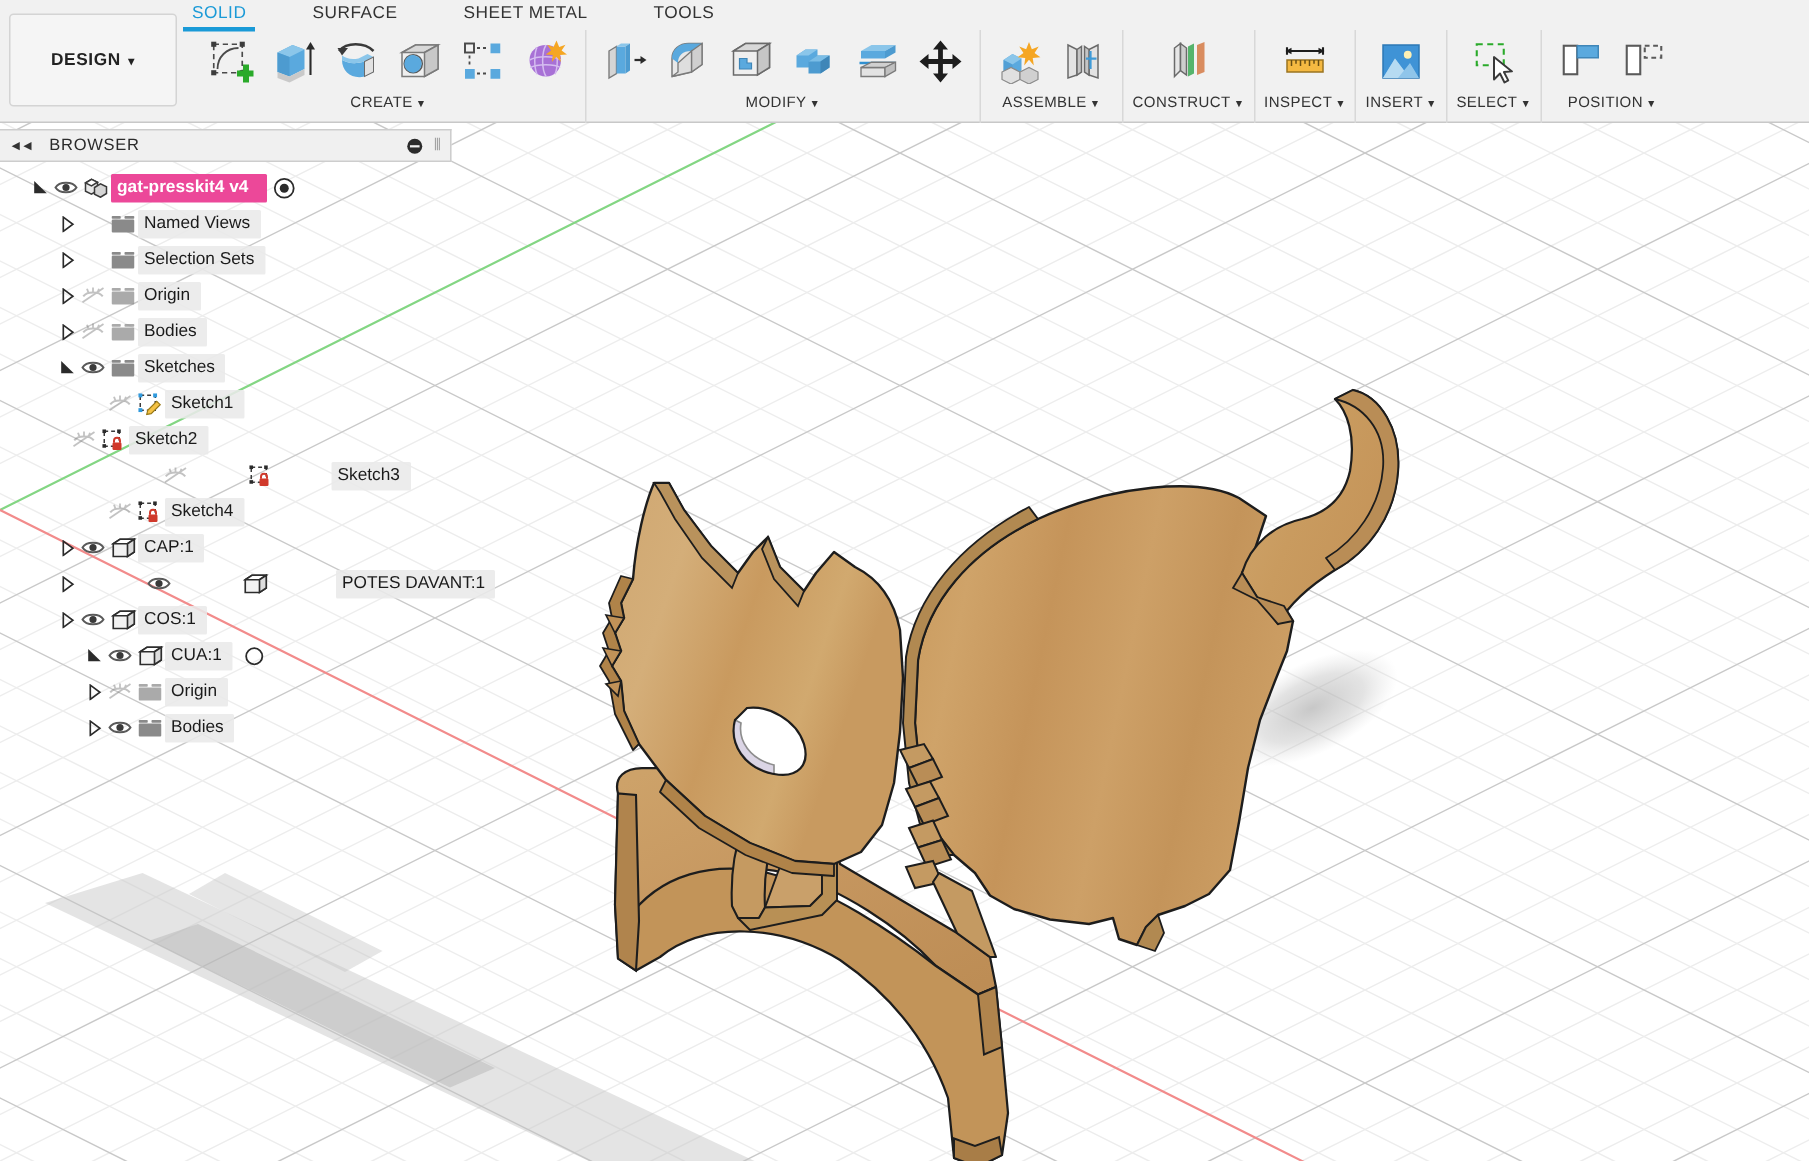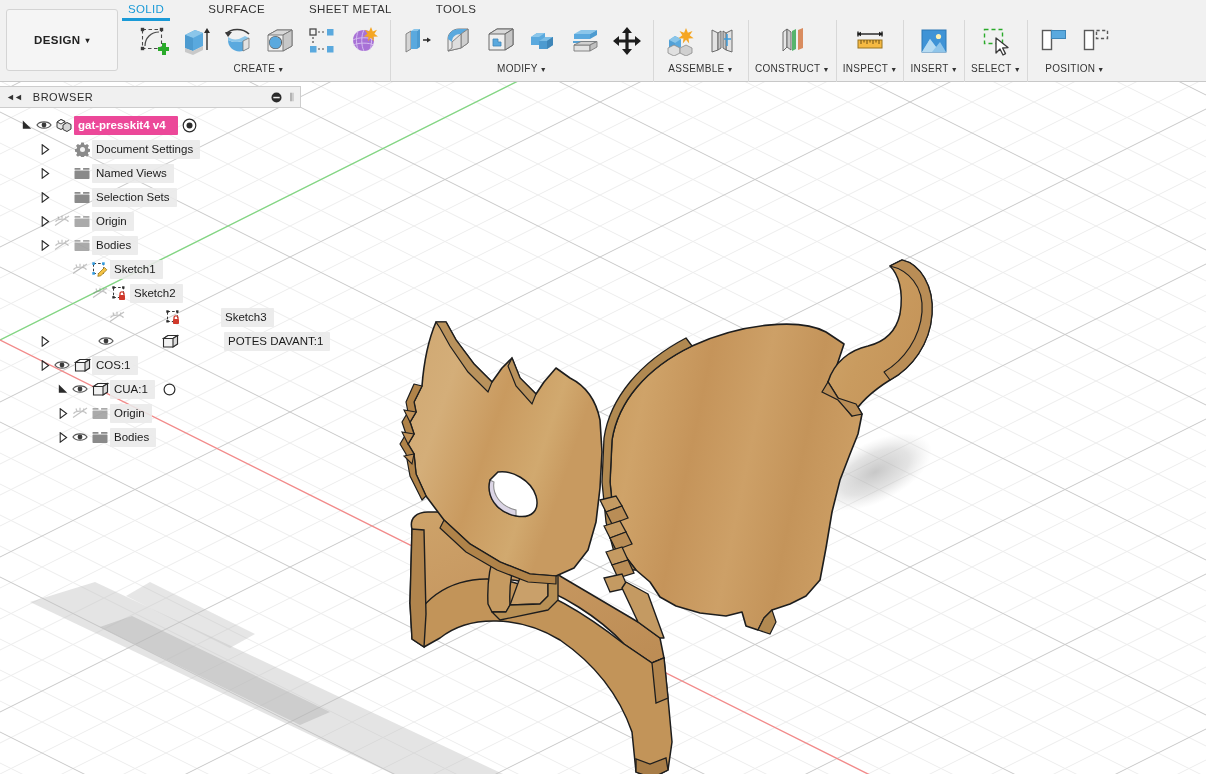--- a/index.html
+++ b/index.html
@@ -773,35 +773,20 @@
             </svg></span>
         </div>
         <div class="node" style="padding-left: 38px;">
           <span class="tri">
             <svg width="9" height="11" viewBox="0 0 9 11">
               <path d="M1.2 0.8 L7.6 5.5 L1.2 10.2 Z" fill="none" stroke="#2b2b2b" stroke-width="1.1"></path>
             </svg>
           </span>
           <span class="eye"></span>
           <span class="nicon">
-            <svg width="15" height="15" viewBox="0 0 15 15">
-              <path d="M6.2 0.6 h2.6 l.35 1.9 1.35 .56 1.6-1.1 1.85 1.85 -1.1 1.6 .56 1.35 1.9 .35 v2.6 l-1.9 .35 -.56 1.35 1.1 1.6 -1.85 1.85 -1.6-1.1 -1.35 .56 -.35 1.9 h-2.6 l-.35-1.9 -1.35-.56 -1.6 1.1 -1.85-1.85 1.1-1.6 -.56-1.35 -1.9-.35 v-2.6 l1.9-.35 .56-1.35 -1.1-1.6 1.85-1.85 1.6 1.1 1.35-.56 z" fill="#8a8a8a"></path>
-              <circle cx="7.5" cy="7.5" r="2.5" fill="#f3f3f3"></circle>
-            </svg>
-          </span>
-          <span class="nlabel">Document Settings</span>
-        </div>
-        <div class="node" style="padding-left: 38px;">
-          <span class="tri">
-            <svg width="9" height="11" viewBox="0 0 9 11">
-              <path d="M1.2 0.8 L7.6 5.5 L1.2 10.2 Z" fill="none" stroke="#2b2b2b" stroke-width="1.1"></path>
-            </svg>
-          </span>
-          <span class="eye"></span>
-          <span class="nicon">
             <svg width="16" height="13" viewBox="0 0 16 13">
               <rect x="0.5" y="1" width="6" height="1.8" rx="0.5" fill="#8a8a8a"></rect>
               <rect x="9" y="1" width="6.5" height="1.8" rx="0.5" fill="#8a8a8a"></rect>
               <rect x="0.5" y="3.4" width="15" height="8.6" rx="0.7" fill="#8a8a8a"></rect>
             </svg>
           </span>
           <span class="nlabel">Named Views</span>
         </div>
         <div class="node" style="padding-left: 38px;">
           <span class="tri">
@@ -860,20 +845,41 @@
           </span>
           <span class="nicon">
             <svg width="16" height="13" viewBox="0 0 16 13" opacity="0.72">
               <rect x="0.5" y="1" width="6" height="1.8" rx="0.5" fill="#8a8a8a"></rect>
               <rect x="9" y="1" width="6.5" height="1.8" rx="0.5" fill="#8a8a8a"></rect>
               <rect x="0.5" y="3.4" width="15" height="8.6" rx="0.7" fill="#8a8a8a"></rect>
             </svg>
           </span>
           <span class="nlabel">Bodies</span>
         </div>
+        <div class="node" style="padding-left: 38px;">
+          <span class="tri">
+            <svg width="11" height="10" viewBox="0 0 11 10">
+              <path d="M0.8 8.8 L9.2 8.8 L0.8 0.6 Z" fill="#2b2b2b"></path>
+            </svg>
+          </span>
+          <span class="eye">
+            <svg width="16" height="12" viewBox="0 0 16 12">
+              <path d="M1 6 C3.5 1.8 12.5 1.8 15 6 C12.5 10.2 3.5 10.2 1 6 Z" fill="none" stroke="#5a5a5a" stroke-width="1.3"></path>
+              <circle cx="8" cy="6" r="2.4" fill="#3a3a3a"></circle>
+            </svg>
+          </span>
+          <span class="nicon">
+            <svg width="16" height="13" viewBox="0 0 16 13">
+              <rect x="0.5" y="1" width="6" height="1.8" rx="0.5" fill="#8a8a8a"></rect>
+              <rect x="9" y="1" width="6.5" height="1.8" rx="0.5" fill="#8a8a8a"></rect>
+              <rect x="0.5" y="3.4" width="15" height="8.6" rx="0.7" fill="#8a8a8a"></rect>
+            </svg>
+          </span>
+          <span class="nlabel">Sketches</span>
+        </div>
         <div class="node" style="padding-left: 56px;">
           <span class="tri blank"></span>
           <span class="eye">
             <svg width="16" height="12" viewBox="0 0 16 12" opacity="0.45">
               <path d="M1.5 6.6 C4 3.2 12 3.2 14.5 6.6" fill="none" stroke="#7a7a7a" stroke-width="1.3"></path>
               <path d="M5 4.2 L4 1.5" stroke="#7a7a7a" stroke-width="1.2"></path>
               <path d="M11 4.2 L12 1.5" stroke="#7a7a7a" stroke-width="1.2"></path>
               <path d="M8 3.6 L8 0.7" stroke="#7a7a7a" stroke-width="1.2"></path>
               <path d="M1 10.5 L15 1" stroke="#7a7a7a" stroke-width="1.2"></path>
             </svg>
@@ -882,21 +888,21 @@
             <svg width="17" height="15" viewBox="0 0 17 15">
               <rect x="1.5" y="1.5" width="10" height="10" fill="none" stroke="#3a3a3a" stroke-width="1" stroke-dasharray="2.6,2"></rect>
               <rect x="0.3" y="0.3" width="2.6" height="2.6" fill="#2f9ade"></rect>
               <rect x="10.1" y="0.3" width="2.6" height="2.6" fill="#2f9ade"></rect>
               <rect x="0.3" y="10.1" width="2.6" height="2.6" fill="#2f9ade"></rect>
               <path d="M6.5 11.5 L12.5 5.5 L14.8 7.8 L8.8 13.8 L5.8 14.3 Z" fill="#f5c244" stroke="#9a7a18" stroke-width="0.8"></path>
             </svg>
           </span>
           <span class="nlabel">Sketch1</span>
         </div>
-        <div class="node" style="padding-left: 76px;">
+        <div class="node" style="padding-left: 32px;">
           <span class="tri blank"></span>
           <span class="eye">
             <svg width="16" height="12" viewBox="0 0 16 12" opacity="0.45">
               <path d="M1.5 6.6 C4 3.2 12 3.2 14.5 6.6" fill="none" stroke="#7a7a7a" stroke-width="1.3"></path>
               <path d="M5 4.2 L4 1.5" stroke="#7a7a7a" stroke-width="1.2"></path>
               <path d="M11 4.2 L12 1.5" stroke="#7a7a7a" stroke-width="1.2"></path>
               <path d="M8 3.6 L8 0.7" stroke="#7a7a7a" stroke-width="1.2"></path>
               <path d="M1 10.5 L15 1" stroke="#7a7a7a" stroke-width="1.2"></path>
             </svg>
           </span>
@@ -928,102 +934,146 @@
               <rect x="1.5" y="1.5" width="10" height="10" fill="none" stroke="#3a3a3a" stroke-width="1" stroke-dasharray="2.6,2"></rect>
               <rect x="0.3" y="0.3" width="2.4" height="2.4" fill="#2b2b2b"></rect>
               <rect x="10.1" y="0.3" width="2.4" height="2.4" fill="#2b2b2b"></rect>
               <rect x="0.3" y="10.1" width="2.4" height="2.4" fill="#2b2b2b"></rect>
               <path d="M8 9.2 v-1.4 a2 2 0 0 1 4 0 v1.4" fill="none" stroke="#d0392b" stroke-width="1.3"></path>
               <rect x="7" y="9" width="6" height="5" rx="0.8" fill="#d0392b"></rect>
             </svg>
           </span>
           <span class="nlabel">Sketch3</span>
         </div>
-        <div class="node" style="padding-left: 38px; gap: 44px;">
-          <span class="tri">
-            <svg width="9" height="11" viewBox="0 0 9 11">
-              <path d="M1.2 0.8 L7.6 5.5 L1.2 10.2 Z" fill="none" stroke="#2b2b2b" stroke-width="1.1"></path>
-            </svg>
-          </span>
-          <span class="eye">
-            <svg width="16" height="12" viewBox="0 0 16 12">
-              <path d="M1 6 C3.5 1.8 12.5 1.8 15 6 C12.5 10.2 3.5 10.2 1 6 Z" fill="none" stroke="#5a5a5a" stroke-width="1.3"></path>
-              <circle cx="8" cy="6" r="2.4" fill="#3a3a3a"></circle>
-            </svg>
-          </span>
-          <span class="nicon">
-            <svg width="17" height="15" viewBox="0 0 17 15">
-              <path d="M1.5 4.5 L6 1.5 L15.5 1.5 L15.5 10 L11 13 L1.5 13 Z" fill="#f2f2f2" stroke="#2d2d2d" stroke-width="1.1"></path>
-              <path d="M1.5 4.5 L6 1.5 L15.5 1.5 L11 4.5 Z" fill="#ffffff" stroke="#2d2d2d" stroke-width="1.1"></path>
-              <path d="M11 4.5 L15.5 1.5 L15.5 10 L11 13 Z" fill="#dcdcdc" stroke="#2d2d2d" stroke-width="1.1"></path>
-            </svg>
-          </span>
-          <span class="nlabel">POTES DAVANT:1</span>
-        </div>
-        <div class="node" style="padding-left: 38px;">
-          <span class="tri">
-            <svg width="9" height="11" viewBox="0 0 9 11">
-              <path d="M1.2 0.8 L7.6 5.5 L1.2 10.2 Z" fill="none" stroke="#2b2b2b" stroke-width="1.1"></path>
-            </svg>
-          </span>
-          <span class="eye">
-            <svg width="16" height="12" viewBox="0 0 16 12">
-              <path d="M1 6 C3.5 1.8 12.5 1.8 15 6 C12.5 10.2 3.5 10.2 1 6 Z" fill="none" stroke="#5a5a5a" stroke-width="1.3"></path>
-              <circle cx="8" cy="6" r="2.4" fill="#3a3a3a"></circle>
-            </svg>
-          </span>
-          <span class="nicon">
-            <svg width="17" height="15" viewBox="0 0 17 15">
-              <path d="M1.5 4.5 L6 1.5 L15.5 1.5 L15.5 10 L11 13 L1.5 13 Z" fill="#f2f2f2" stroke="#2d2d2d" stroke-width="1.1"></path>
-              <path d="M1.5 4.5 L6 1.5 L15.5 1.5 L11 4.5 Z" fill="#ffffff" stroke="#2d2d2d" stroke-width="1.1"></path>
-              <path d="M11 4.5 L15.5 1.5 L15.5 10 L11 13 Z" fill="#dcdcdc" stroke="#2d2d2d" stroke-width="1.1"></path>
-            </svg>
-          </span>
-          <span class="nlabel">COS:1</span>
-        </div>
         <div class="node" style="padding-left: 56px;">
-          <span class="tri">
-            <svg width="11" height="10" viewBox="0 0 11 10">
-              <path d="M0.8 8.8 L9.2 8.8 L0.8 0.6 Z" fill="#2b2b2b"></path>
-            </svg>
-          </span>
-          <span class="eye">
-            <svg width="16" height="12" viewBox="0 0 16 12">
-              <path d="M1 6 C3.5 1.8 12.5 1.8 15 6 C12.5 10.2 3.5 10.2 1 6 Z" fill="none" stroke="#5a5a5a" stroke-width="1.3"></path>
-              <circle cx="8" cy="6" r="2.4" fill="#3a3a3a"></circle>
-            </svg>
-          </span>
-          <span class="nicon">
-            <svg width="17" height="15" viewBox="0 0 17 15">
-              <path d="M1.5 4.5 L6 1.5 L15.5 1.5 L15.5 10 L11 13 L1.5 13 Z" fill="#f2f2f2" stroke="#2d2d2d" stroke-width="1.1"></path>
-              <path d="M1.5 4.5 L6 1.5 L15.5 1.5 L11 4.5 Z" fill="#ffffff" stroke="#2d2d2d" stroke-width="1.1"></path>
-              <path d="M11 4.5 L15.5 1.5 L15.5 10 L11 13 Z" fill="#dcdcdc" stroke="#2d2d2d" stroke-width="1.1"></path>
-            </svg>
-          </span>
-          <span class="nlabel">CUA:1</span>
-          <span class="circle-mark"><svg width="13" height="13" viewBox="0 0 13 13">
-              <circle cx="6.5" cy="6.5" r="5.4" fill="none" stroke="#2b2b2b" stroke-width="1.2"></circle>
-            </svg></span>
-        </div>
-        <div class="node" style="padding-left: 56px;">
-          <span class="tri">
-            <svg width="9" height="11" viewBox="0 0 9 11">
-              <path d="M1.2 0.8 L7.6 5.5 L1.2 10.2 Z" fill="none" stroke="#2b2b2b" stroke-width="1.1"></path>
-            </svg>
-          </span>
+          <span class="tri blank"></span>
           <span class="eye">
             <svg width="16" height="12" viewBox="0 0 16 12" opacity="0.45">
               <path d="M1.5 6.6 C4 3.2 12 3.2 14.5 6.6" fill="none" stroke="#7a7a7a" stroke-width="1.3"></path>
               <path d="M5 4.2 L4 1.5" stroke="#7a7a7a" stroke-width="1.2"></path>
               <path d="M11 4.2 L12 1.5" stroke="#7a7a7a" stroke-width="1.2"></path>
               <path d="M8 3.6 L8 0.7" stroke="#7a7a7a" stroke-width="1.2"></path>
               <path d="M1 10.5 L15 1" stroke="#7a7a7a" stroke-width="1.2"></path>
             </svg>
           </span>
           <span class="nicon">
+            <svg width="17" height="15" viewBox="0 0 17 15">
+              <rect x="1.5" y="1.5" width="10" height="10" fill="none" stroke="#3a3a3a" stroke-width="1" stroke-dasharray="2.6,2"></rect>
+              <rect x="0.3" y="0.3" width="2.4" height="2.4" fill="#2b2b2b"></rect>
+              <rect x="10.1" y="0.3" width="2.4" height="2.4" fill="#2b2b2b"></rect>
+              <rect x="0.3" y="10.1" width="2.4" height="2.4" fill="#2b2b2b"></rect>
+              <path d="M8 9.2 v-1.4 a2 2 0 0 1 4 0 v1.4" fill="none" stroke="#d0392b" stroke-width="1.3"></path>
+              <rect x="7" y="9" width="6" height="5" rx="0.8" fill="#d0392b"></rect>
+            </svg>
+          </span>
+          <span class="nlabel">Sketch4</span>
+        </div>
+        <div class="node" style="padding-left: 38px;">
+          <span class="tri">
+            <svg width="9" height="11" viewBox="0 0 9 11">
+              <path d="M1.2 0.8 L7.6 5.5 L1.2 10.2 Z" fill="none" stroke="#2b2b2b" stroke-width="1.1"></path>
+            </svg>
+          </span>
+          <span class="eye">
+            <svg width="16" height="12" viewBox="0 0 16 12">
+              <path d="M1 6 C3.5 1.8 12.5 1.8 15 6 C12.5 10.2 3.5 10.2 1 6 Z" fill="none" stroke="#5a5a5a" stroke-width="1.3"></path>
+              <circle cx="8" cy="6" r="2.4" fill="#3a3a3a"></circle>
+            </svg>
+          </span>
+          <span class="nicon">
+            <svg width="17" height="15" viewBox="0 0 17 15">
+              <path d="M1.5 4.5 L6 1.5 L15.5 1.5 L15.5 10 L11 13 L1.5 13 Z" fill="#f2f2f2" stroke="#2d2d2d" stroke-width="1.1"></path>
+              <path d="M1.5 4.5 L6 1.5 L15.5 1.5 L11 4.5 Z" fill="#ffffff" stroke="#2d2d2d" stroke-width="1.1"></path>
+              <path d="M11 4.5 L15.5 1.5 L15.5 10 L11 13 Z" fill="#dcdcdc" stroke="#2d2d2d" stroke-width="1.1"></path>
+            </svg>
+          </span>
+          <span class="nlabel">CAP:1</span>
+        </div>
+        <div class="node" style="padding-left: 38px; gap: 44px;">
+          <span class="tri">
+            <svg width="9" height="11" viewBox="0 0 9 11">
+              <path d="M1.2 0.8 L7.6 5.5 L1.2 10.2 Z" fill="none" stroke="#2b2b2b" stroke-width="1.1"></path>
+            </svg>
+          </span>
+          <span class="eye">
+            <svg width="16" height="12" viewBox="0 0 16 12">
+              <path d="M1 6 C3.5 1.8 12.5 1.8 15 6 C12.5 10.2 3.5 10.2 1 6 Z" fill="none" stroke="#5a5a5a" stroke-width="1.3"></path>
+              <circle cx="8" cy="6" r="2.4" fill="#3a3a3a"></circle>
+            </svg>
+          </span>
+          <span class="nicon">
+            <svg width="17" height="15" viewBox="0 0 17 15">
+              <path d="M1.5 4.5 L6 1.5 L15.5 1.5 L15.5 10 L11 13 L1.5 13 Z" fill="#f2f2f2" stroke="#2d2d2d" stroke-width="1.1"></path>
+              <path d="M1.5 4.5 L6 1.5 L15.5 1.5 L11 4.5 Z" fill="#ffffff" stroke="#2d2d2d" stroke-width="1.1"></path>
+              <path d="M11 4.5 L15.5 1.5 L15.5 10 L11 13 Z" fill="#dcdcdc" stroke="#2d2d2d" stroke-width="1.1"></path>
+            </svg>
+          </span>
+          <span class="nlabel">POTES DAVANT:1</span>
+        </div>
+        <div class="node" style="padding-left: 38px;">
+          <span class="tri">
+            <svg width="9" height="11" viewBox="0 0 9 11">
+              <path d="M1.2 0.8 L7.6 5.5 L1.2 10.2 Z" fill="none" stroke="#2b2b2b" stroke-width="1.1"></path>
+            </svg>
+          </span>
+          <span class="eye">
+            <svg width="16" height="12" viewBox="0 0 16 12">
+              <path d="M1 6 C3.5 1.8 12.5 1.8 15 6 C12.5 10.2 3.5 10.2 1 6 Z" fill="none" stroke="#5a5a5a" stroke-width="1.3"></path>
+              <circle cx="8" cy="6" r="2.4" fill="#3a3a3a"></circle>
+            </svg>
+          </span>
+          <span class="nicon">
+            <svg width="17" height="15" viewBox="0 0 17 15">
+              <path d="M1.5 4.5 L6 1.5 L15.5 1.5 L15.5 10 L11 13 L1.5 13 Z" fill="#f2f2f2" stroke="#2d2d2d" stroke-width="1.1"></path>
+              <path d="M1.5 4.5 L6 1.5 L15.5 1.5 L11 4.5 Z" fill="#ffffff" stroke="#2d2d2d" stroke-width="1.1"></path>
+              <path d="M11 4.5 L15.5 1.5 L15.5 10 L11 13 Z" fill="#dcdcdc" stroke="#2d2d2d" stroke-width="1.1"></path>
+            </svg>
+          </span>
+          <span class="nlabel">COS:1</span>
+        </div>
+        <div class="node" style="padding-left: 56px;">
+          <span class="tri">
+            <svg width="11" height="10" viewBox="0 0 11 10">
+              <path d="M0.8 8.8 L9.2 8.8 L0.8 0.6 Z" fill="#2b2b2b"></path>
+            </svg>
+          </span>
+          <span class="eye">
+            <svg width="16" height="12" viewBox="0 0 16 12">
+              <path d="M1 6 C3.5 1.8 12.5 1.8 15 6 C12.5 10.2 3.5 10.2 1 6 Z" fill="none" stroke="#5a5a5a" stroke-width="1.3"></path>
+              <circle cx="8" cy="6" r="2.4" fill="#3a3a3a"></circle>
+            </svg>
+          </span>
+          <span class="nicon">
+            <svg width="17" height="15" viewBox="0 0 17 15">
+              <path d="M1.5 4.5 L6 1.5 L15.5 1.5 L15.5 10 L11 13 L1.5 13 Z" fill="#f2f2f2" stroke="#2d2d2d" stroke-width="1.1"></path>
+              <path d="M1.5 4.5 L6 1.5 L15.5 1.5 L11 4.5 Z" fill="#ffffff" stroke="#2d2d2d" stroke-width="1.1"></path>
+              <path d="M11 4.5 L15.5 1.5 L15.5 10 L11 13 Z" fill="#dcdcdc" stroke="#2d2d2d" stroke-width="1.1"></path>
+            </svg>
+          </span>
+          <span class="nlabel">CUA:1</span>
+          <span class="circle-mark"><svg width="13" height="13" viewBox="0 0 13 13">
+              <circle cx="6.5" cy="6.5" r="5.4" fill="none" stroke="#2b2b2b" stroke-width="1.2"></circle>
+            </svg></span>
+        </div>
+        <div class="node" style="padding-left: 56px;">
+          <span class="tri">
+            <svg width="9" height="11" viewBox="0 0 9 11">
+              <path d="M1.2 0.8 L7.6 5.5 L1.2 10.2 Z" fill="none" stroke="#2b2b2b" stroke-width="1.1"></path>
+            </svg>
+          </span>
+          <span class="eye">
+            <svg width="16" height="12" viewBox="0 0 16 12" opacity="0.45">
+              <path d="M1.5 6.6 C4 3.2 12 3.2 14.5 6.6" fill="none" stroke="#7a7a7a" stroke-width="1.3"></path>
+              <path d="M5 4.2 L4 1.5" stroke="#7a7a7a" stroke-width="1.2"></path>
+              <path d="M11 4.2 L12 1.5" stroke="#7a7a7a" stroke-width="1.2"></path>
+              <path d="M8 3.6 L8 0.7" stroke="#7a7a7a" stroke-width="1.2"></path>
+              <path d="M1 10.5 L15 1" stroke="#7a7a7a" stroke-width="1.2"></path>
+            </svg>
+          </span>
+          <span class="nicon">
             <svg width="16" height="13" viewBox="0 0 16 13" opacity="0.72">
               <rect x="0.5" y="1" width="6" height="1.8" rx="0.5" fill="#8a8a8a"></rect>
               <rect x="9" y="1" width="6.5" height="1.8" rx="0.5" fill="#8a8a8a"></rect>
               <rect x="0.5" y="3.4" width="15" height="8.6" rx="0.7" fill="#8a8a8a"></rect>
             </svg>
           </span>
           <span class="nlabel">Origin</span>
         </div>
         <div class="node" style="padding-left: 56px;">
           <span class="tri">

